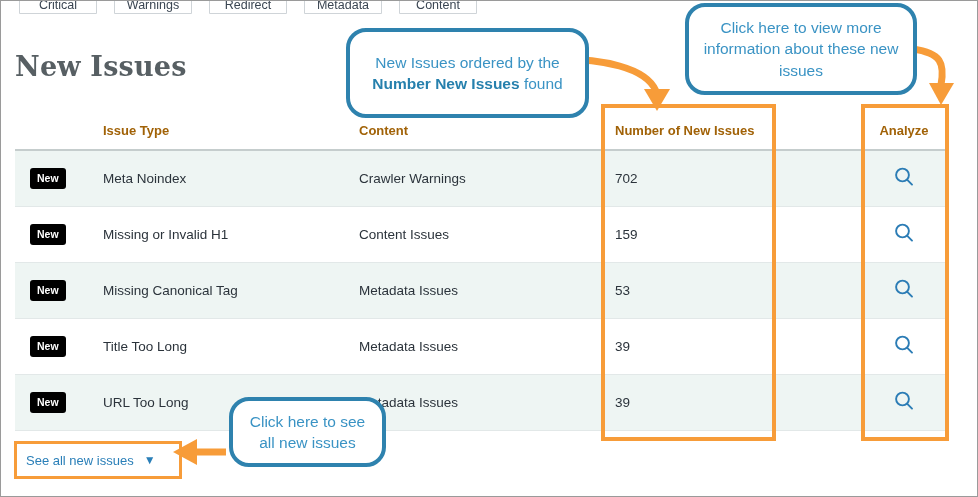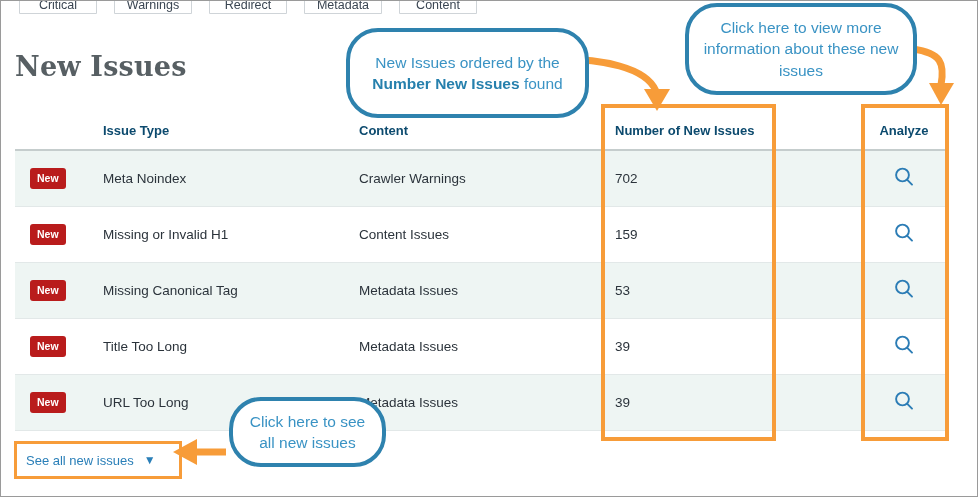--- a/index.html
+++ b/index.html
@@ -66,21 +66,21 @@
   .thead {
     display: flex;
     height: 38px;
     align-items: flex-start;
     border-bottom: 2px solid #c5cdcd;
     box-sizing: border-box;
   }
   .th {
     font-size: 13px;
     font-weight: bold;
-    color: #0c4a6e;
+    color: #a16207;
     padding-top: 10px;
     box-sizing: border-box;
   }
   .c-badge { width: 88px; flex: 0 0 88px; }
   .c-type  { width: 256px; flex: 0 0 256px; }
   .c-cat   { width: 256px; flex: 0 0 256px; }
   .c-num   { width: 172px; flex: 0 0 172px; }
   .c-blank { width: 72px;  flex: 0 0 72px; }
   .c-an    { width: 90px;  flex: 0 0 90px; text-align: center; }
 
@@ -94,21 +94,21 @@
   .trow.alt { background: #eef5f3; }
   .trow.plain { background: #ffffff; }
 
   .td {
     font-size: 13.5px;
     color: #2b333b;
     box-sizing: border-box;
   }
   .badge {
     display: inline-block;
-    background: #b91c1c;
+    background: #000000;
     color: #ffffff;
     font-size: 10.5px;
     font-weight: bold;
     line-height: 1;
     padding: 5px 7px 6px 7px;
     border-radius: 3px;
     margin-left: 15px;
   }
   .magnifier {
     display: inline-block;
@@ -149,21 +149,21 @@
     z-index: 4;
     pointer-events: none;
   }
   #hl-num    { left: 600px; top: 103px; width: 175px; height: 337px; }
   #hl-analyze{ left: 860px; top: 103px; width: 88px;  height: 337px; }
 
   
   .callout {
     position: absolute;
     border: 4px solid #2e82ae;
-    border-radius: 32px;
+    border-radius: 20px;
     background: #ffffff;
     color: #3a93c4;
     text-align: center;
     box-sizing: border-box;
     z-index: 8;
     display: flex;
     align-items: center;
     justify-content: center;
     padding: 4px 10px;
     line-height: 1.38;

